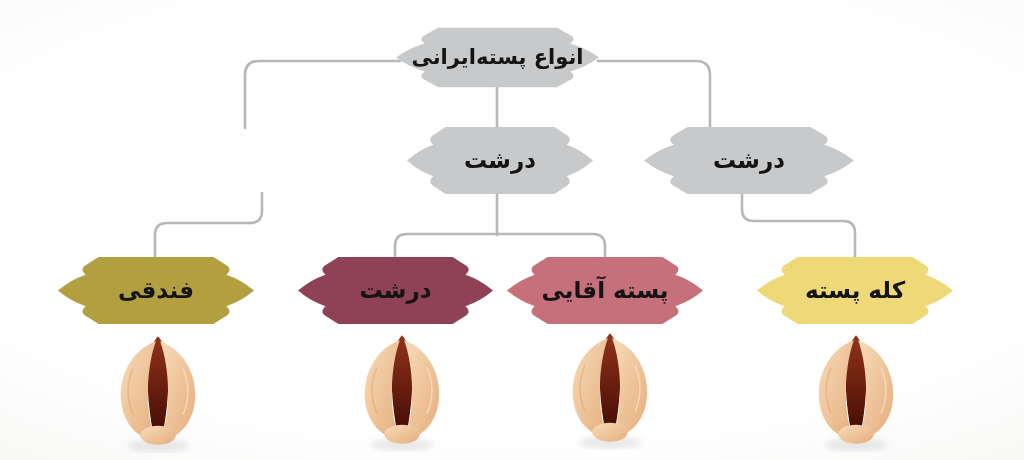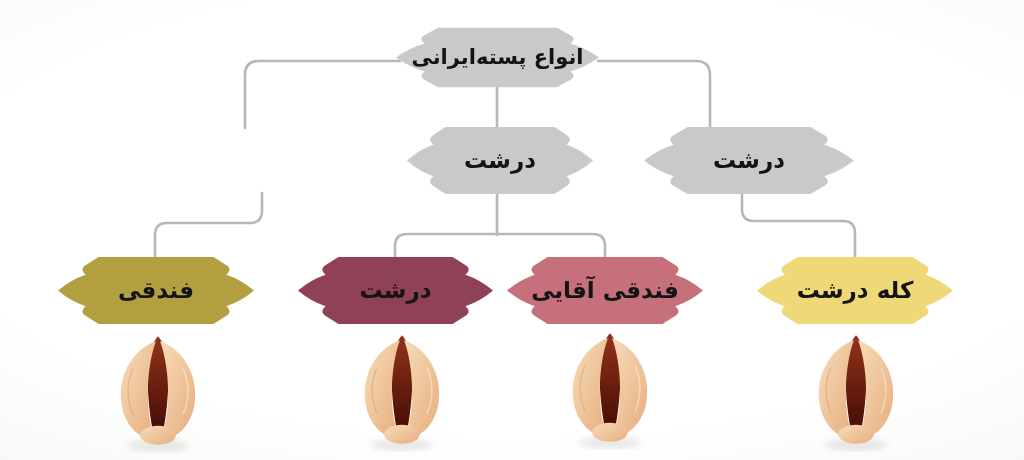--- a/index.html
+++ b/index.html
@@ -130,28 +130,28 @@
     <svg class="shape" viewBox="0 0 200 70" preserveAspectRatio="none">
       <use href="#plaque" fill="#8f4156"></use>
     </svg>
     <span class="node-label" dir="rtl">درشت</span>
   </div>
 
   <div class="node n-ahmad">
     <svg class="shape" viewBox="0 0 200 70" preserveAspectRatio="none">
       <use href="#plaque" fill="#c6707c"></use>
     </svg>
-    <span class="node-label" dir="rtl">فندقی آقایی</span>
+    <span class="node-label" dir="rtl">پسته آقایی</span>
   </div>
 
   <div class="node n-kale">
     <svg class="shape" viewBox="0 0 200 70" preserveAspectRatio="none">
       <use href="#plaque" fill="#eed878"></use>
     </svg>
-    <span class="node-label" dir="rtl">کله درشت</span>
+    <span class="node-label" dir="rtl">کله پسته</span>
   </div>
 
   <svg class="pistachio p-1" viewBox="0 0 100 115">
       <use href="#pistachio-art"></use>
     </svg>
   <svg class="pistachio p-2" viewBox="0 0 100 115">
       <use href="#pistachio-art"></use>
     </svg>
   <svg class="pistachio p-3" viewBox="0 0 100 115">
       <use href="#pistachio-art"></use>

